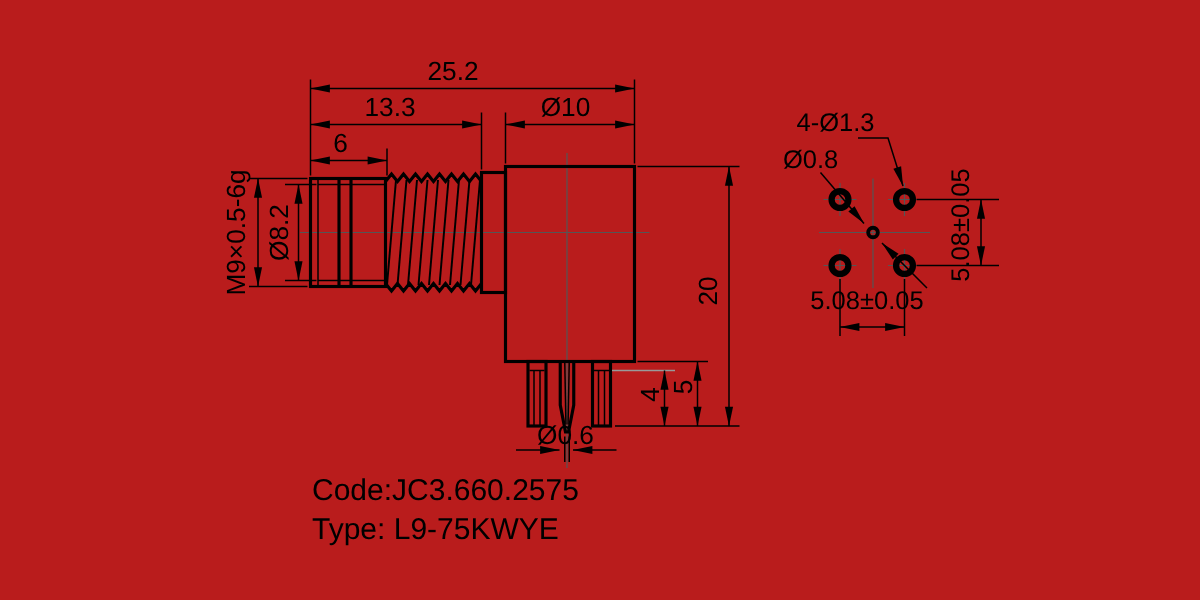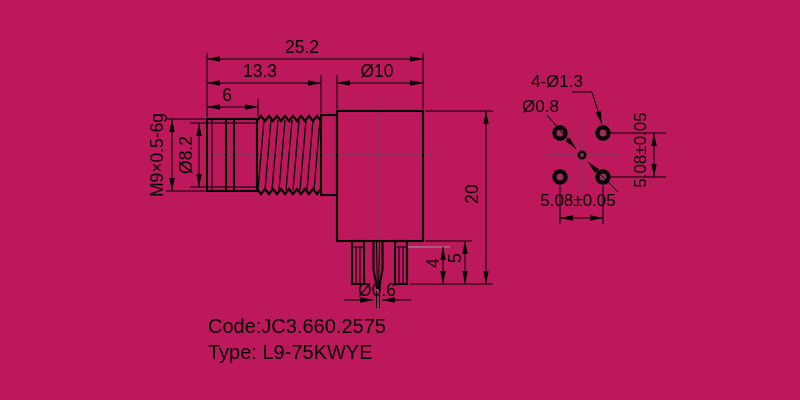--- a/index.html
+++ b/index.html
@@ -1,16 +1,16 @@
 <!DOCTYPE html>
 <html><head>
 <meta charset="utf-8">
 <style>
   html,body{margin:0;padding:0;background:#fff;}
-  .stage{position:relative;width:800px;height:400px;background:#be185d;overflow:hidden;
+  .stage{position:relative;width:800px;height:400px;background:#b91c1c;overflow:hidden;
          font-family:"Liberation Sans", sans-serif;}
   svg{display:block;}
   text{fill:#000;font-family:"Liberation Sans", sans-serif;}
   .dimtxt{font-size:17.5px;}
   .smtxt{font-size:17px;}
   .notetxt{font-size:20px;}
   .outline{stroke:#000;stroke-width:2.1;fill:none;}
   .thick{stroke:#000;stroke-width:2.1;}
   .thin{stroke:#000;stroke-width:1;}
   .dim{stroke:#000;stroke-width:1;fill:none;}

